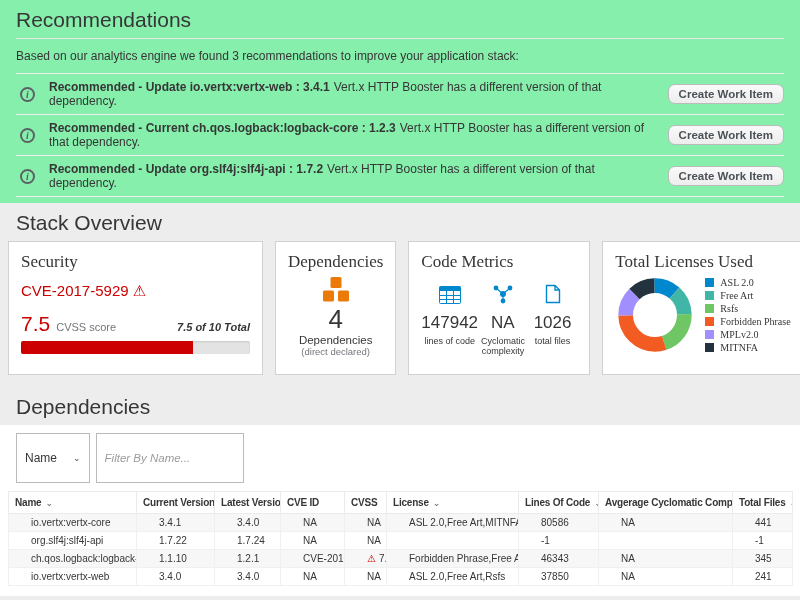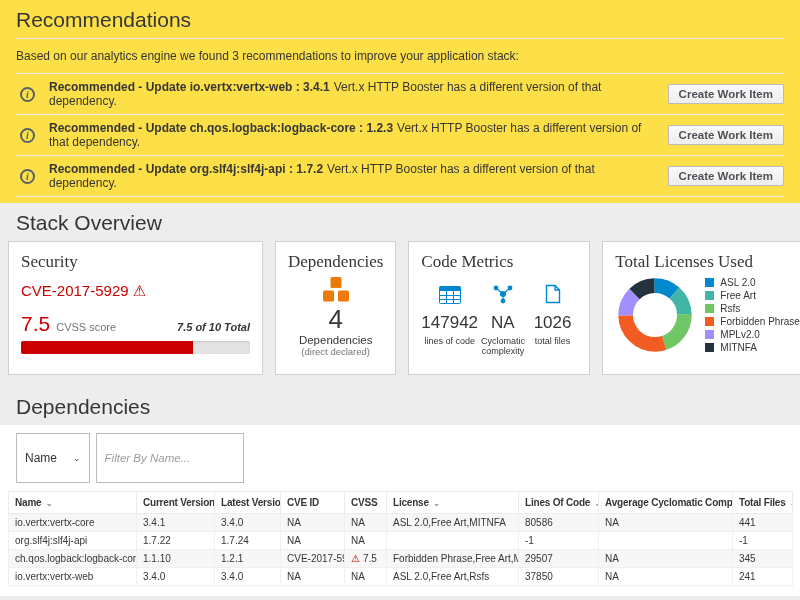--- a/index.html
+++ b/index.html
@@ -10,32 +10,32 @@
     font-family:"Liberation Sans","DejaVu Sans",sans-serif; font-size:12px;
   }
   
   header { background:#fff; border-bottom:1px solid #d1d1d1; padding:6px 16px 7px; position:relative; }
   .h-title { font-weight:bold; font-size:12px; }
   .h-sub   { font-size:12px; margin-top:4px; }
   .close   { position:absolute; top:5px; right:12px; font-size:14px; color:#72767b; cursor:pointer; line-height:1; }
   
   h2 { font-weight:300; font-size:21px; margin:0; color:#363636; }
   
-  .recs { background:#fde047; padding:0 16px 6px; }
+  .recs { background:#86efac; padding:0 16px 6px; }
   .recs h2 { padding:8px 0 6px; border-bottom:1px solid #e7e7e7; }
   .intro { margin:10px 0; font-size:12px; }
   .rec-row { display:flex; align-items:center; border-top:1px solid #ededed; padding:6px 0; }
   .rec-row:last-child { border-bottom:1px solid #ededed; }
   .info-icon { flex:0 0 auto; width:15px; height:15px; border:2px solid #5a6264; border-radius:50%;
     display:flex; align-items:center; justify-content:center;
     font:italic bold 10px "Liberation Serif",serif; color:#5a6264; margin:0 14px 0 4px; }
   .rec-text { flex:1; font-size:12px; padding-right:10px; }
   .rec-text b { font-weight:bold; margin-right:4px; }
   .btn { flex:0 0 auto; background:linear-gradient(to bottom,#fafafa 0%,#ededed 100%);
-    border:1px solid #bbb; border-radius:1px; color:#4d5258; font-family:inherit;
+    border:1px solid #bbb; border-radius:7px; color:#4d5258; font-family:inherit;
     font-size:11.5px; font-weight:bold; padding:3px 10px; cursor:pointer; white-space:nowrap; }
   
   .gray { background:#ededed; padding:0 8px; }
   .gray h2 { padding:8px 8px 6px; }
   .cards { display:flex; gap:12px; padding-bottom:12px; }
   .card { background:#fff; border:1px solid #d1d1d1; height:134px; padding:10px 12px; }
   .card-title { font-size:17px;font-family:Liberation Serif, serif; }
   
   .card-security { flex:0 0 255px; }
   .cve-line { color:#cc0000; font-size:15px; margin:10px 0 12px; }
@@ -57,37 +57,37 @@
   
   .card-code { flex:0 0 182px; }
   .code-cols { display:flex; justify-content:space-between; margin-top:10px; }
   .code-col { flex:1; text-align:center; }
   .code-icon { height:22px; display:flex; align-items:flex-end; justify-content:center; }
   .code-val { font-size:17px; margin-top:9px; }
   .code-label { font-size:9px; margin-top:3px; }
   
   .card-lic { flex:1; }
   .lic-body { display:flex; align-items:center; margin-top:3px; }
-  .legend { margin-left:10px; }
+  .legend { margin-left:10px;font-family:Liberation Serif, serif; }
   .legend-item { display:flex; align-items:center; margin:2px 0; }
   .legend-swatch { width:9px; height:9px; margin-right:6px; flex:0 0 auto; }
   .legend-label { font-size:10px; white-space:nowrap; }
   
   .table-panel { background:#fff; padding:8px 8px 10px; }
   .toolbar { display:flex; gap:6px; margin:0 0 8px 8px; }
   .select { display:flex; align-items:center; gap:16px; border:1px solid #bbb; background:#fff;
     padding:3px 8px; font-size:12px; cursor:pointer; }
   .caret { color:#4d5258; font-size:9px; }
   input.filter { border:1px solid #bbb; padding:18px 8px; font-size:11.5px; width:148px; font-family:inherit; }
   input.filter::placeholder { color:#9c9c9c; font-style:italic; }
   table { border-collapse:collapse; width:100%; table-layout:fixed; border:1px solid #d7d7d7; background:#fff; }
   th { font-weight:bold; font-size:10px; letter-spacing:-0.2px; text-align:left; padding:5px 6px;
     border:1px solid #ebebeb; background:#fff; white-space:nowrap; overflow:hidden; cursor:default; }
   th .caret { margin-left:4px; color:#72767b; }
-  td { font-size:10px; padding:3px 6px; border:1px solid #f0f0f0; white-space:nowrap; overflow:hidden; }
+  td { font-size:10px; padding:3px 22px; border:1px solid #f0f0f0; white-space:nowrap; overflow:hidden; }
   tbody tr:nth-child(odd) { background:#f7f7f7; }
   .cvss-warn { color:#cc0000; margin-right:3px; }
 </style>
 </head>
 <body>
 
 <div>
 
 
   <section class="recs">
@@ -95,21 +95,21 @@
     <p class="intro">Based on our analytics engine we found 3 recommendations to improve your application stack:</p>
 
     <div class="rec-row">
       <span class="info-icon">i</span>
       <span class="rec-text"><b>Recommended - Update io.vertx:vertx-web : 3.4.1</b><span>Vert.x HTTP Booster has a different version of that dependency.</span></span>
       <button class="btn">Create Work Item</button>
     </div>
 
     <div class="rec-row">
       <span class="info-icon">i</span>
-      <span class="rec-text"><b>Recommended - Update ch.qos.logback:logback-core : 1.2.3</b><span>Vert.x HTTP Booster has a different version of that dependency.</span></span>
+      <span class="rec-text"><b>Recommended - Current ch.qos.logback:logback-core : 1.2.3</b><span>Vert.x HTTP Booster has a different version of that dependency.</span></span>
       <button class="btn">Create Work Item</button>
     </div>
 
     <div class="rec-row">
       <span class="info-icon">i</span>
       <span class="rec-text"><b>Recommended - Update org.slf4j:slf4j-api : 1.7.2</b><span>Vert.x HTTP Booster has a different version of that dependency.</span></span>
       <button class="btn">Create Work Item</button>
     </div>
   </section>
 
@@ -300,21 +300,21 @@
           <td></td>
           <td>-1</td>
         </tr>
         <tr>
           <td>ch.qos.logback:logback-core</td>
           <td>1.1.10</td>
           <td>1.2.1</td>
           <td>CVE-2017-5929</td>
           <td><span class="cvss-warn">⚠</span><span>7.5</span></td>
           <td>Forbidden Phrase,Free Art,MPLv2.0</td>
-          <td>29507</td>
+          <td>46343</td>
           <td>NA</td>
           <td>345</td>
         </tr>
         <tr>
           <td>io.vertx:vertx-web</td>
           <td>3.4.0</td>
           <td>3.4.0</td>
           <td>NA</td>
           <td>NA</td>
           <td>ASL 2.0,Free Art,Rsfs</td>

